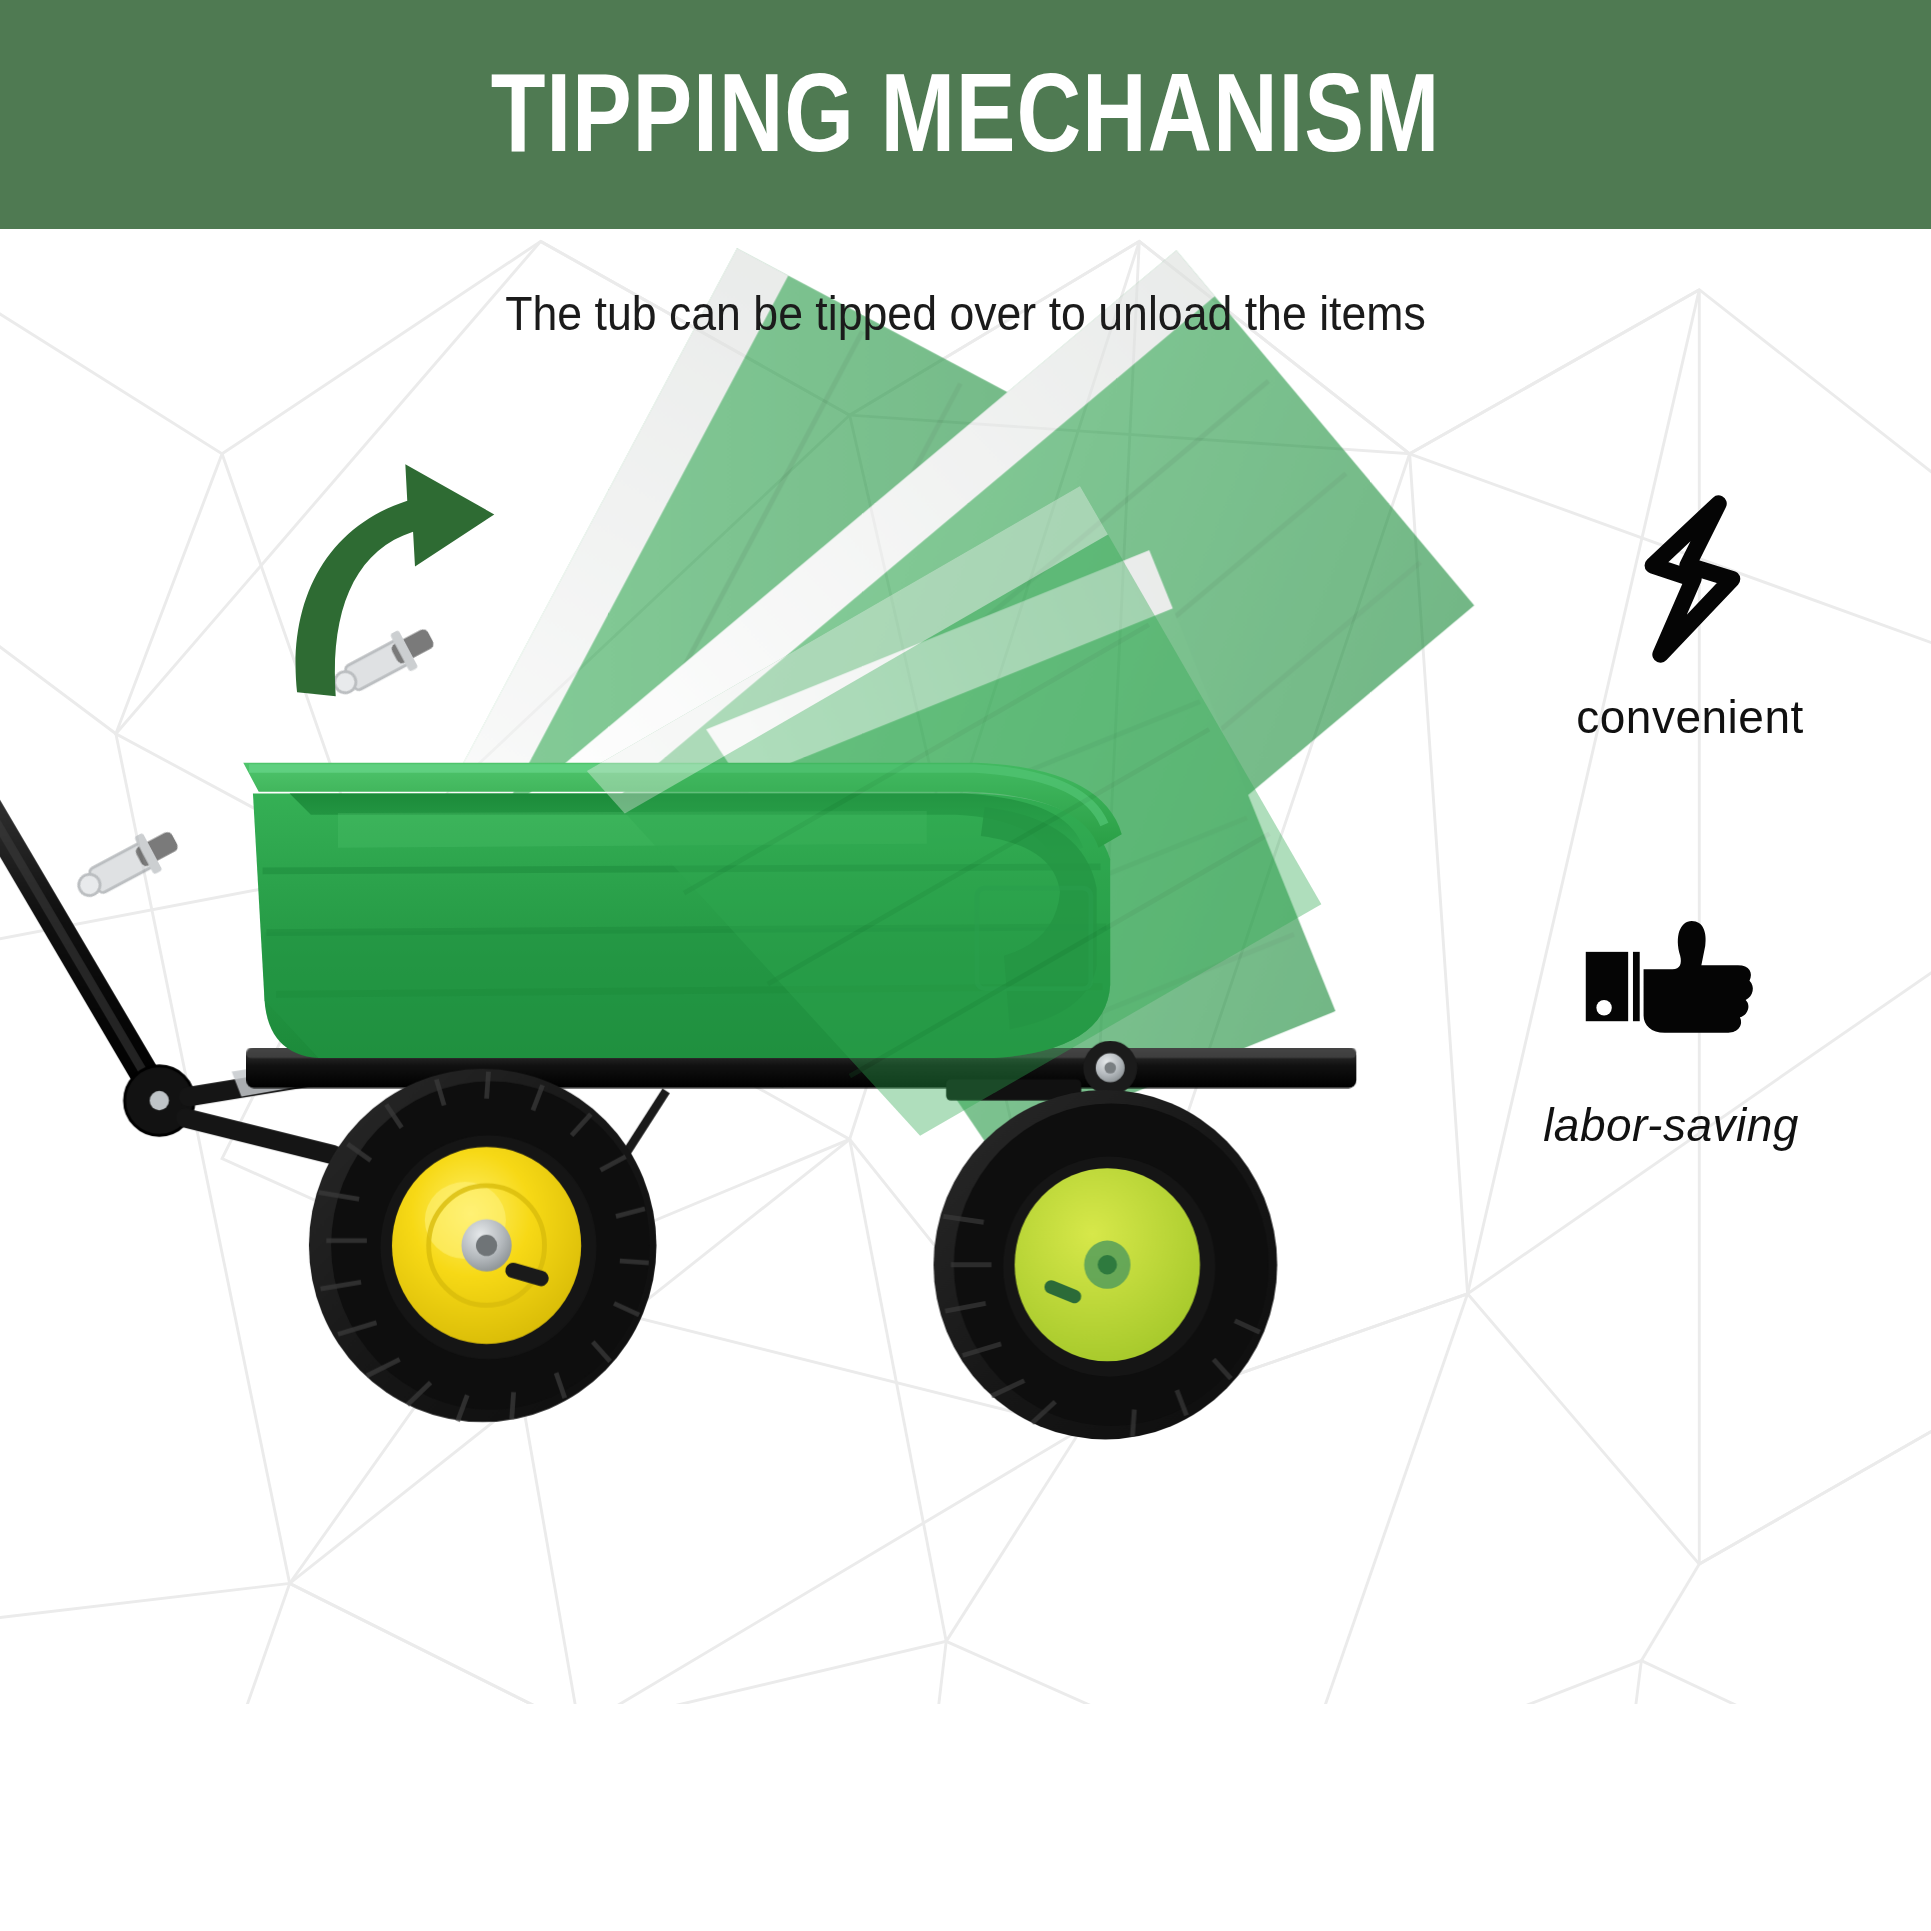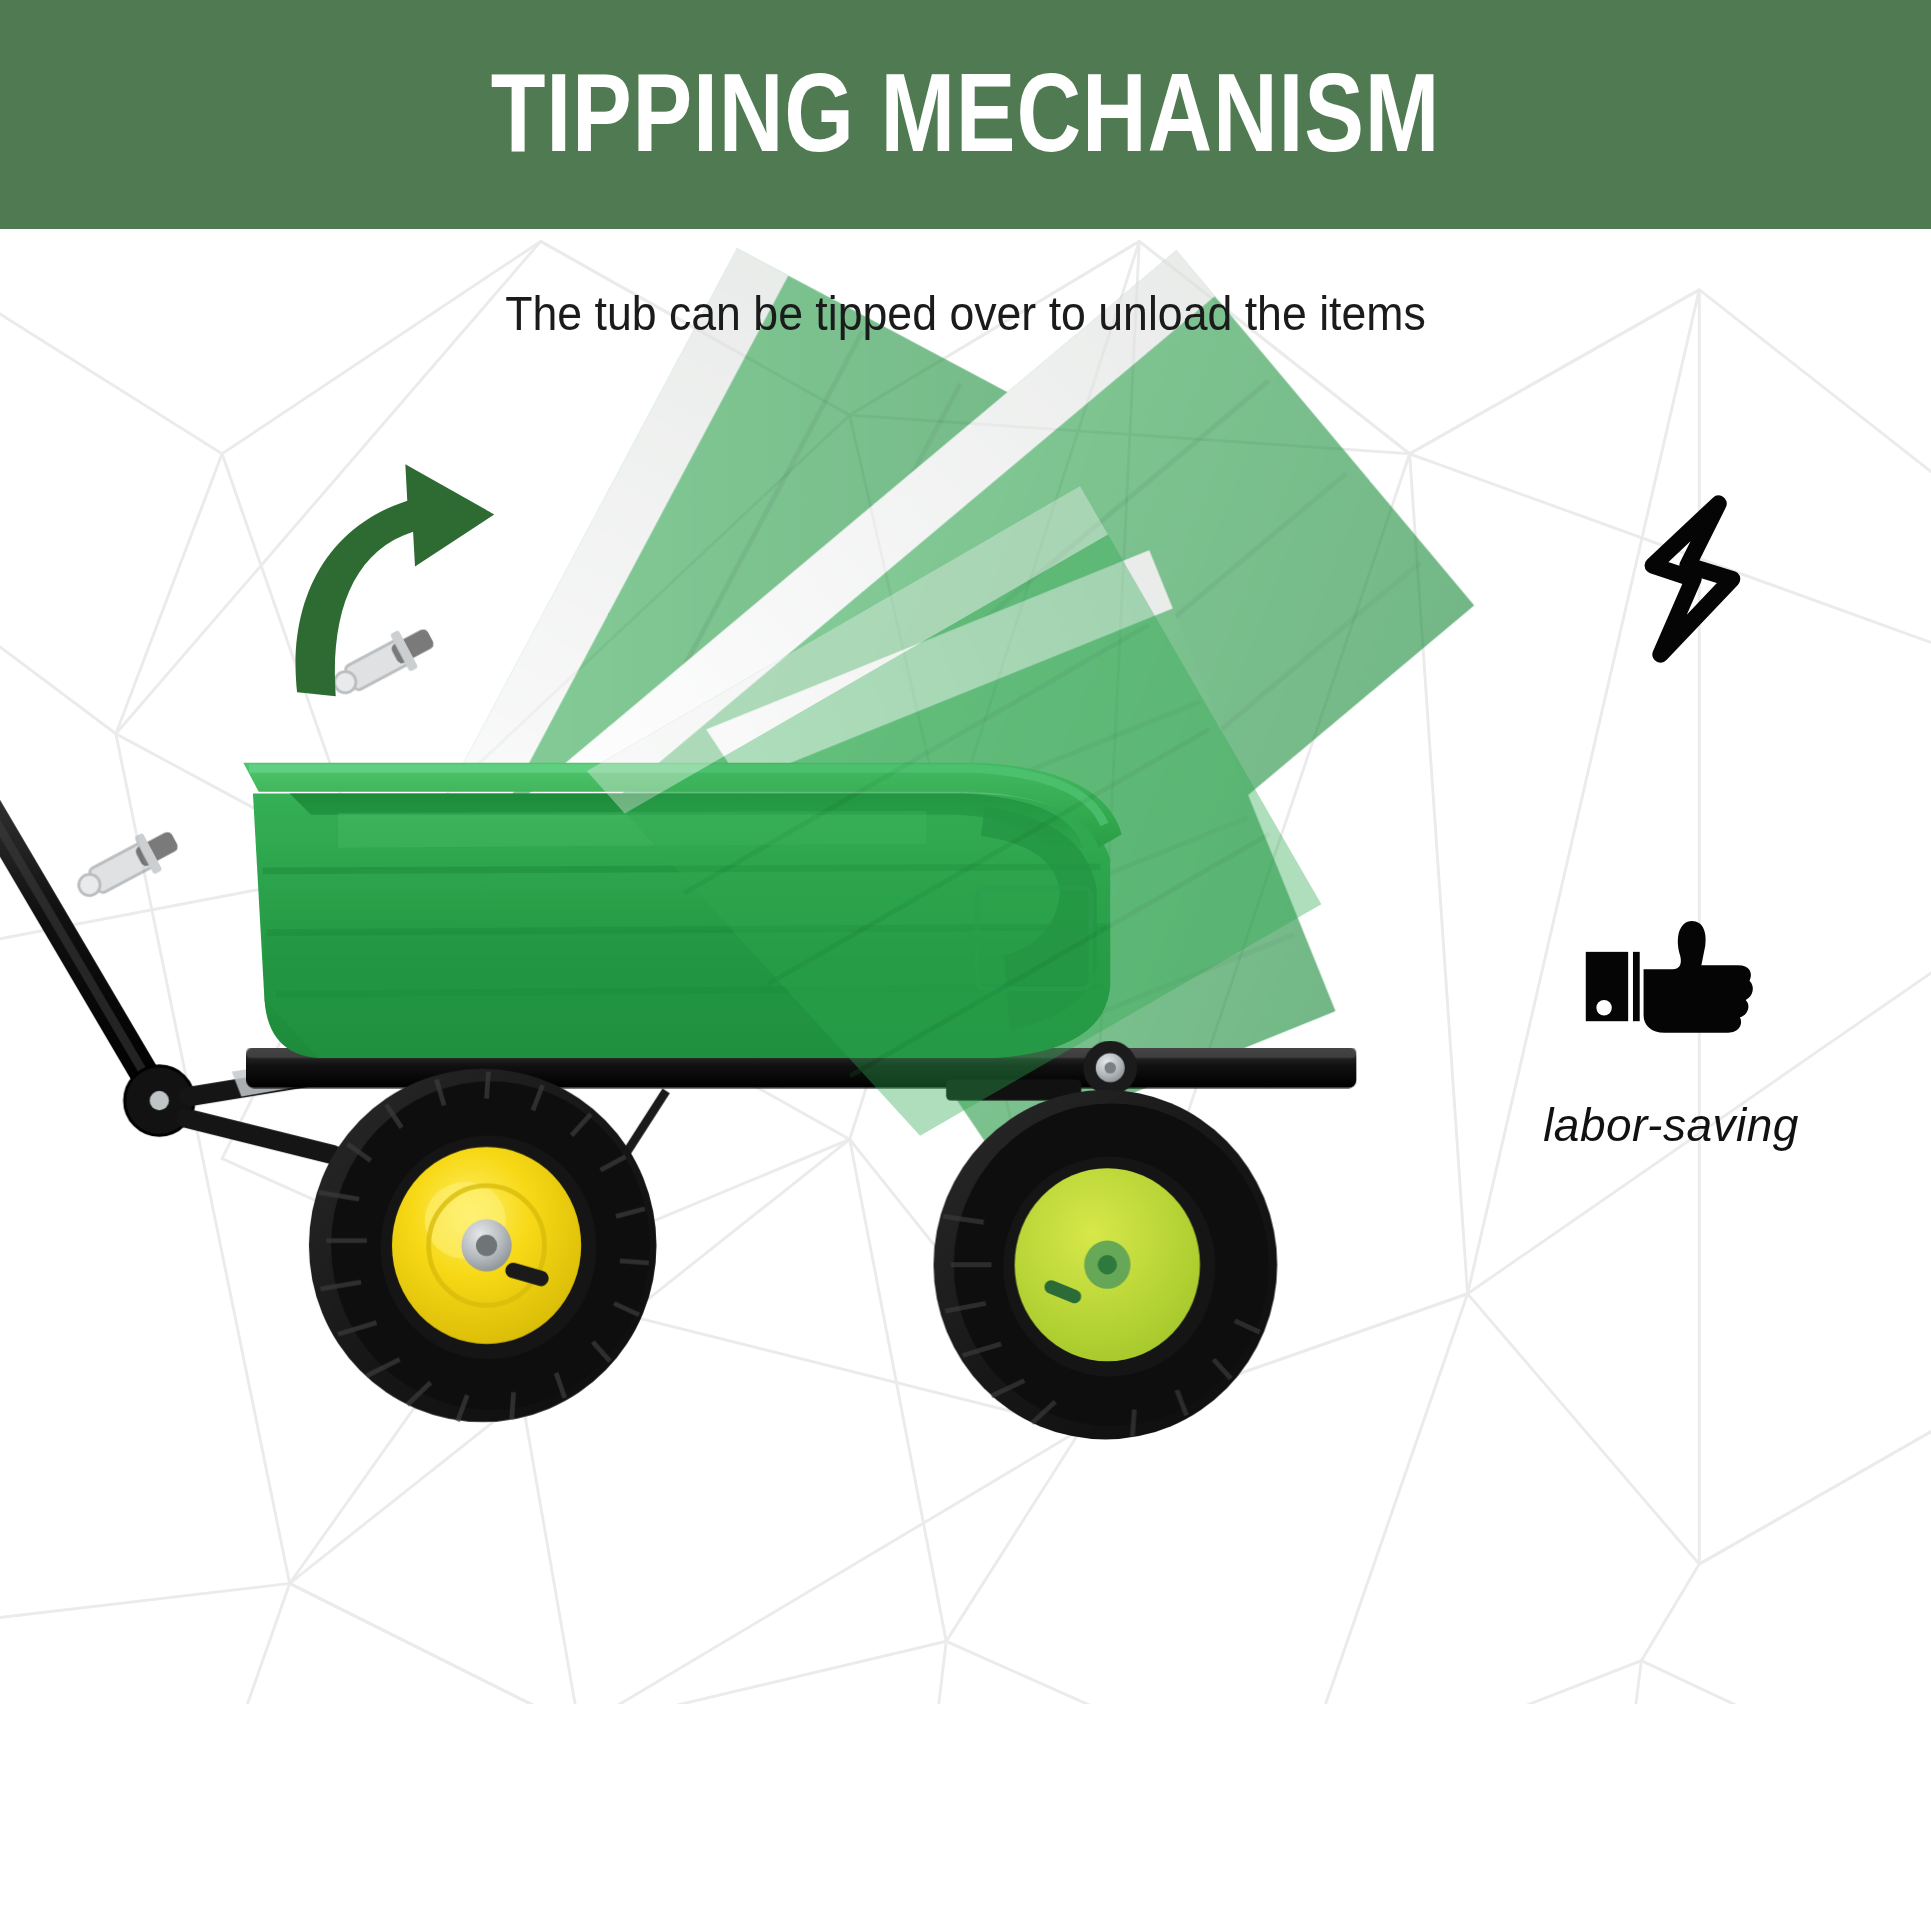--- a/index.html
+++ b/index.html
@@ -393,20 +393,21 @@
              C 86 116, 62 180, 68 266
              Z" fill="#2E6B33"></path>
   </svg>
 
   <div class="feature" id="feature-convenient">
     <div class="feature-icon-wrap">
       <svg width="145" height="179" viewBox="0 0 150 185" xmlns="http://www.w3.org/2000/svg">
         <path d="M 104 14 L 36 78 L 78 92 L 44 170 L 118 92 L 72 78 Z" fill="none" stroke="#050505" stroke-width="17" stroke-linejoin="round" stroke-linecap="round"></path>
       </svg>
     </div>
+    <div class="feature-label">convenient</div>
   </div>
 
   <div class="feature" id="feature-labor">
     <div class="feature-icon-wrap">
       <svg width="183" height="145" viewBox="0 0 190 150" xmlns="http://www.w3.org/2000/svg">
 
         <rect x="6" y="38" width="44" height="72" fill="#050505"></rect>
         <circle cx="25" cy="96" r="8" fill="#FFFFFF"></circle>
         <rect x="55" y="38" width="7" height="72" fill="#050505"></rect>
 

